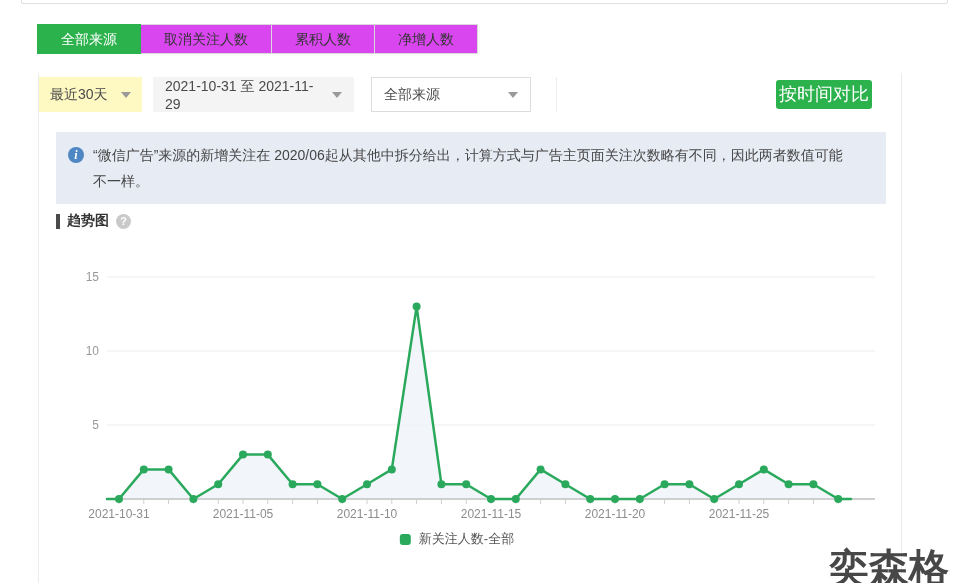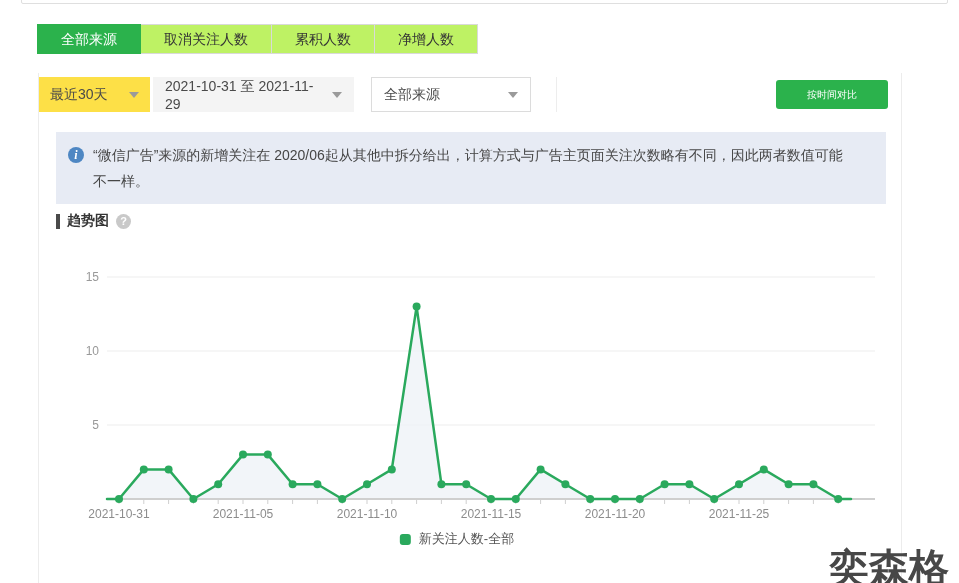--- a/index.html
+++ b/index.html
@@ -15,47 +15,47 @@
   
   .top-cut {
     position:absolute; left:21px; top:-10px; width:927px; height:14px;
     background:#fff; border:1px solid #dfdfdf; border-radius:2px;
   }
 
   
   .tabs { position:absolute; left:38px; top:24px; display:flex; z-index:3; }
   .tab {
     height:30px; line-height:28px; padding:0 23px; font-size:14px;
-    color:#353535; background:#bef264; border:1px solid #d9d9d9;
+    color:#353535; background:#d946ef; border:1px solid #d9d9d9;
     margin-left:-1px; text-align:center; white-space:nowrap; cursor:pointer;
   }
   .tab.active { background:#2bb24c; border-color:#2bb24c; color:#fff; z-index:2; }
 
   
   .card {
     position:absolute; left:38px; top:73px; width:864px; height:560px;
     background:#fff; border-left:1px solid #ececec; border-right:1px solid #ececec;
   }
 
   
   .filter-box {
     position:absolute; top:4px; height:35px; display:flex; align-items:center;
     font-size:14px; color:#4a4a4a; cursor:pointer;
   }
-  .f-range   { left:0;   width:111px; background:#fde047; padding:0 11px; justify-content:space-between; }
+  .f-range   { left:0;   width:103px; background:#fef9c3; padding:0 11px; justify-content:space-between; }
   .f-date    { left:114px; width:201px; background:#f4f4f4; padding:0 12px; justify-content:center; gap:8px; }
   .f-source  { left:332px; width:160px; background:#fff; border:1px solid #dcdcdc; padding:12px 12px; justify-content:space-between; }
   .caret {
     width:0; height:0; border-left:5px solid transparent; border-right:5px solid transparent;
     border-top:6px solid #9a9a9a; display:inline-block;
   }
   .v-sep { position:absolute; left:517px; top:4px; width:1px; height:35px; background:#ededed; }
   .compare-btn {
-    position:absolute; left:737px; top:7px; width:112px; height:29px;
-    background:#2bb24c; color:#fff; font-size:10px; border:none; border-radius:3px;
+    position:absolute; left:737px; top:7px; width:96px; height:29px;
+    background:#2bb24c; color:#fff; font-size:18px; border:none; border-radius:3px;
     line-height:29px; text-align:center; cursor:pointer;
   }
 
   
   .notice {
     position:absolute; left:17px; top:59px; width:830px;
     background:#e7ebf4; color:#464646; font-size:14px; line-height:26px;
     padding:10px 40px 10px 37px; position:absolute;
   }
   .info-icon {

